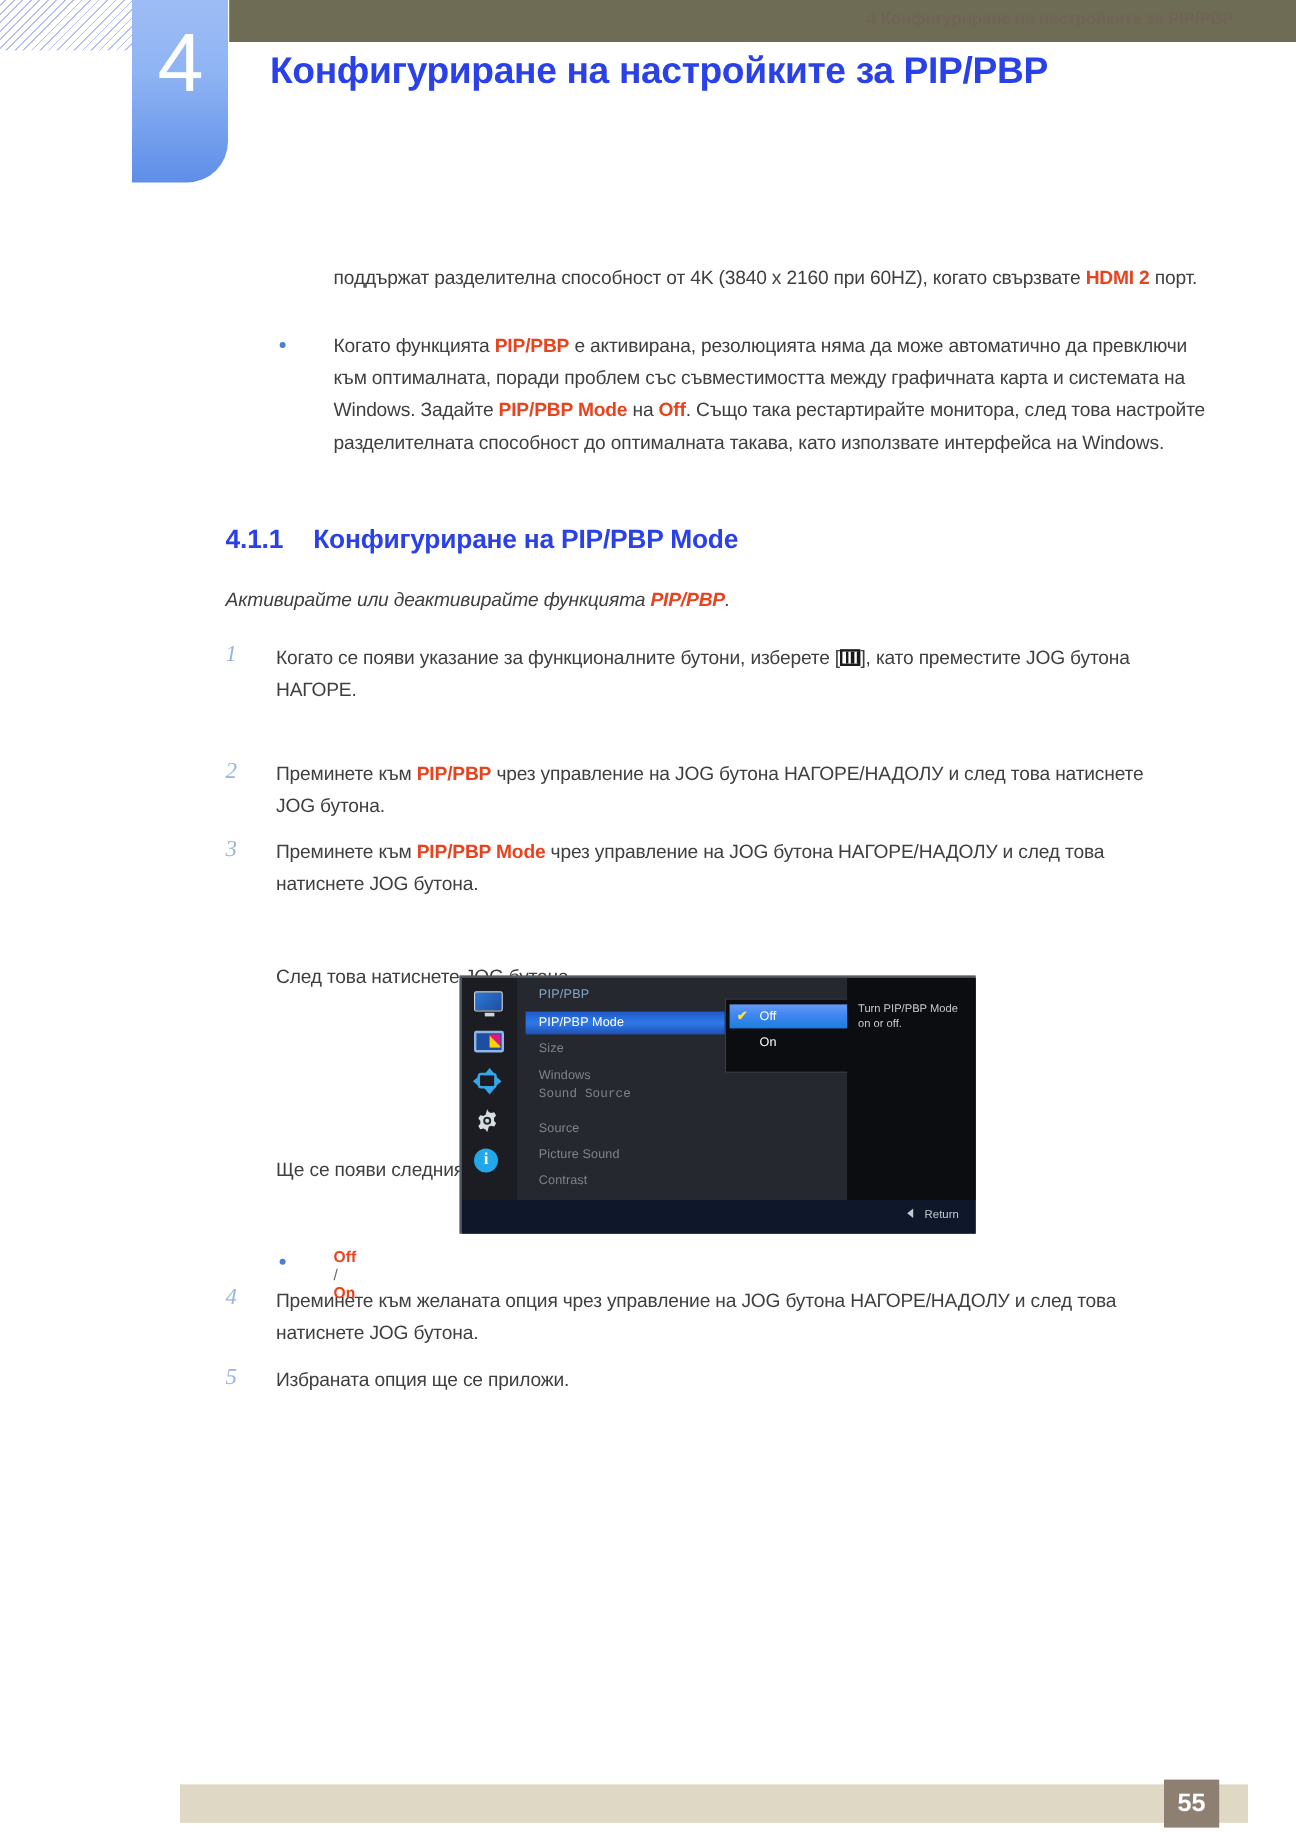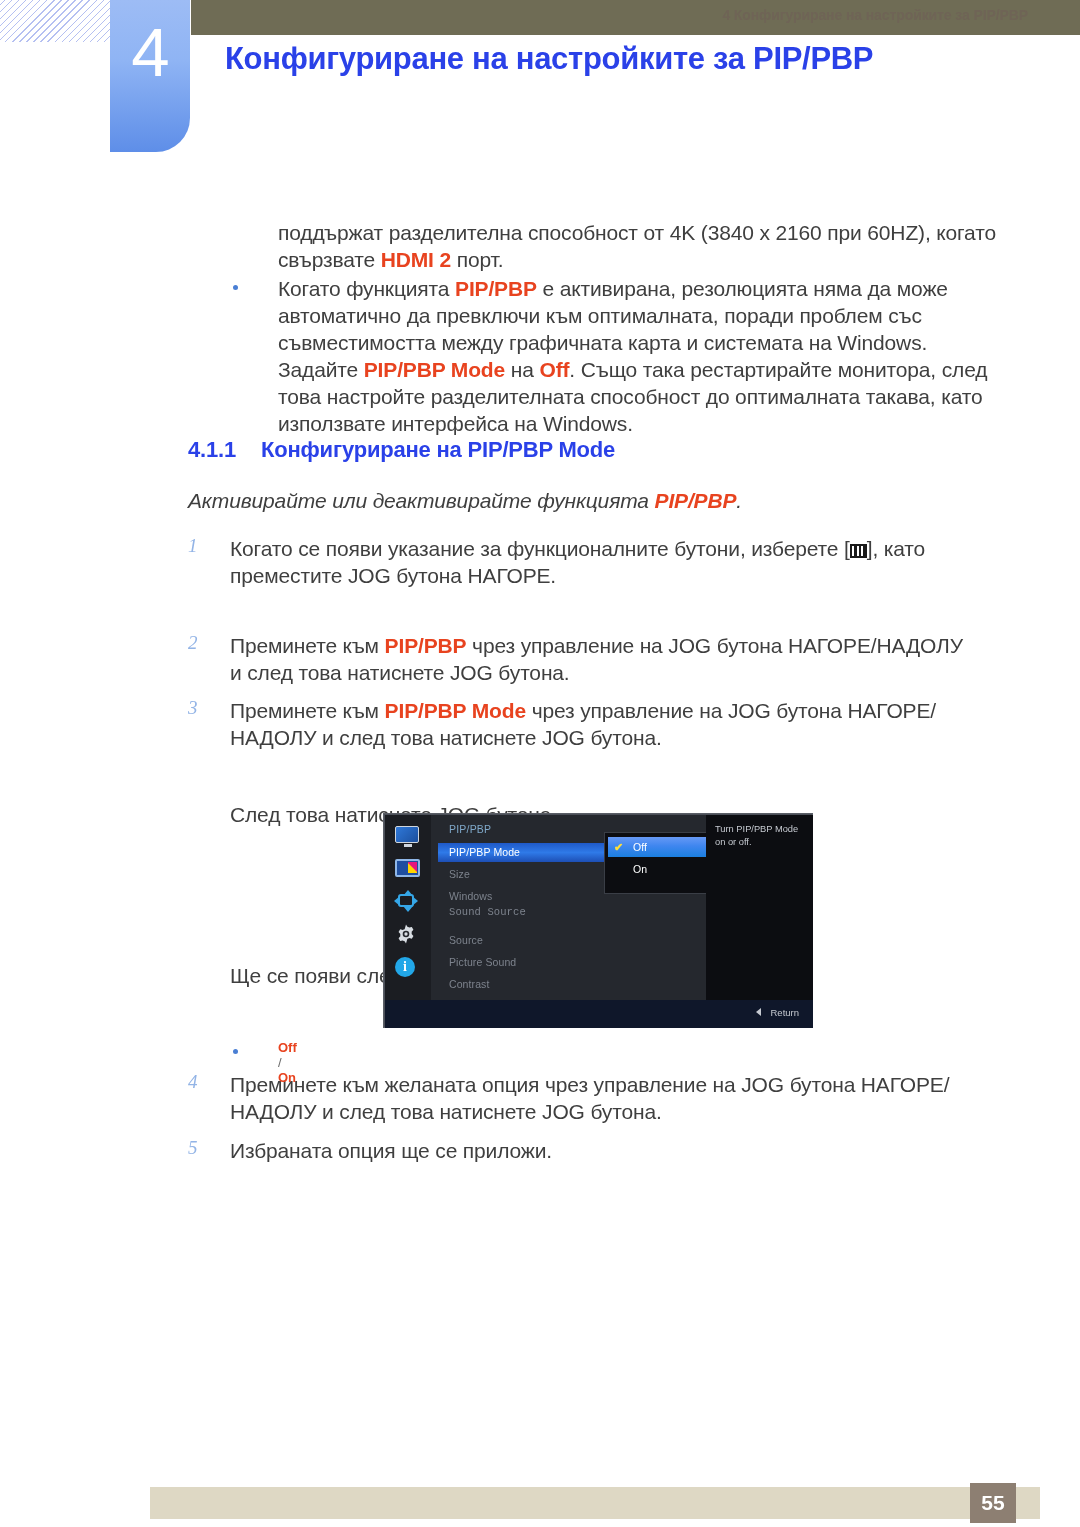--- a/index.html
+++ b/index.html
@@ -63,21 +63,21 @@
     white-space: nowrap;
   }
 
   
   .content {
     position: absolute;
     left: 0; top: 205px;
     width: 1080px;
   }
   .para {
-    font-size: 21px;
+    font-size: 16px;
     color: #3f3f3f;
     line-height: 27px;
     letter-spacing: -0.15px;
   }
   .hl { color: #e8431f; font-weight: bold; }
 
   
   .cont-para {
     position: absolute;
     left: 278px; top: 14px;
@@ -316,21 +316,21 @@
   }
 
   .osd-help {
     position: absolute;
     left: 321px; top: 0;
     width: 107px; height: 185px;
     background: #0c0d11;
   }
   .osd-help-text {
     position: absolute;
-    left: 9px; top: 8px;
+    left: 9px; top: 19px;
     width: 92px;
     font-size: 9.3px;
     color: #c6cad1;
     line-height: 13px;
   }
   .osd-foot {
     position: absolute;
     left: 1px; top: 186px;
     width: 428px; height: 28px;
     background: #0f172a;

